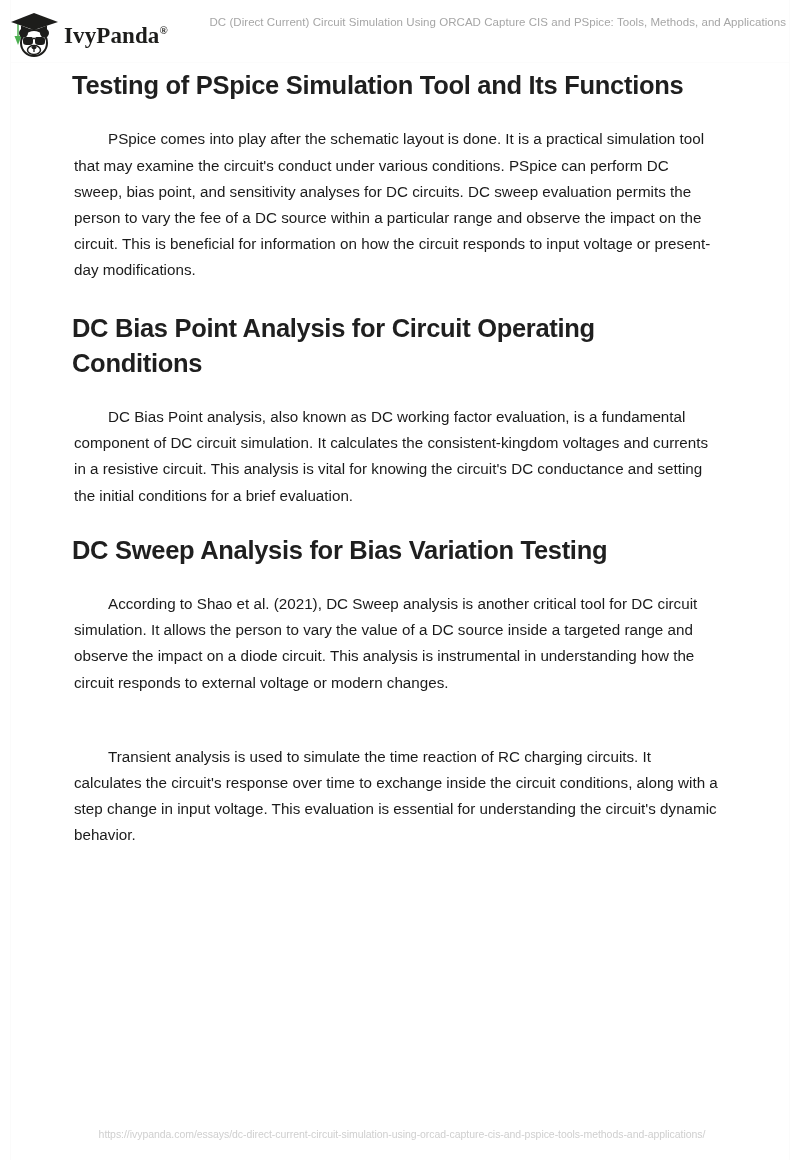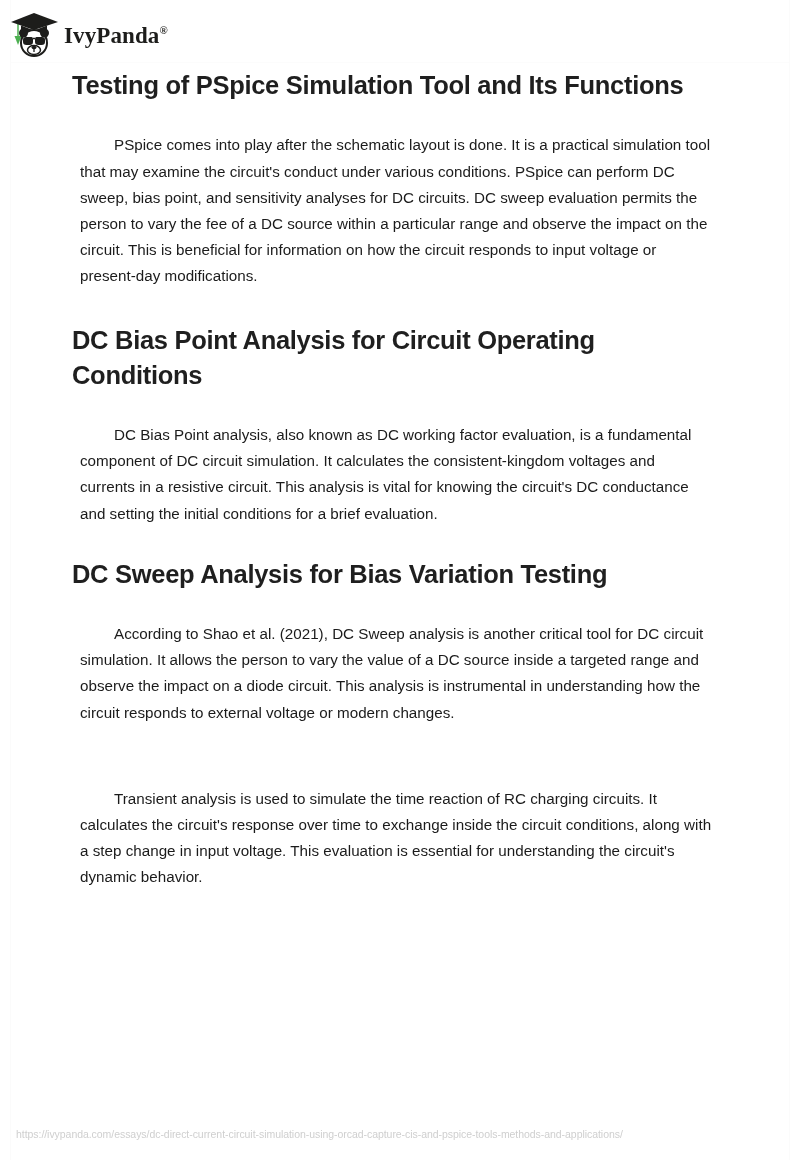--- a/index.html
+++ b/index.html
@@ -104,42 +104,42 @@
     line-height: 1.35;
     color: #1f1f1f;
     margin: 0;
     letter-spacing: -0.3px;
   }
   p.body-text {
     font-family: "Liberation Sans", sans-serif;
     font-size: 15.2px;
     line-height: 1.72;
     color: #1b1b1b;
-    margin: 8px;
+    margin: 2px;
     text-indent: 34px;
     letter-spacing: 0.01px;
   }
   .sp-after-h { height: 22px; }
   .sp-after-p { height: 26px; }
   .sp-after-p-sm { height: 22px; }
 
   
   .footer {
     position: absolute;
     left: 0;
     right: 0;
     bottom: 0;
     height: 48px;
   }
   .footer-url {
     position: absolute;
-    left: 16px;
+    left: 4px;
     right: 0;
     top: 16px;
-    text-align: left;
+    text-align: center;
     font-size: 10.5px;
     color: #cfcfcf;
     letter-spacing: -0.05px;
     white-space: nowrap;
     font-family: "Liberation Sans", sans-serif;
   }
 </style>
 </head>
 <body>
 
@@ -168,20 +168,21 @@
         <path d="M54 54 Q54 50 57 50 L68 50 Q74 50 74 55 L74 60 Q74 66 67 66 L61 66 Q54 66 54 60 Z" fill="#1d1d1b"></path>
         <path d="M50 53 L54 53" stroke="#1d1d1b" stroke-width="3"></path>
 
         <ellipse cx="52" cy="76" rx="13" ry="9" fill="#ffffff" stroke="#1d1d1b" stroke-width="3"></ellipse>
         <ellipse cx="52" cy="71" rx="5" ry="3.4" fill="#1d1d1b"></ellipse>
         <path d="M52 73 L52 80" stroke="#1d1d1b" stroke-width="2.6"></path>
       </svg>
       <span class="brand-name"><span>IvyPanda</span><span class="reg">®</span></span>
     </div>
 
+    <div class="doc-title">DC (Direct Current) Circuit Simulation Using ORCAD Capture CIS and PSpice: Tools, Methods, and Applications</div>
   </div>
 
   <div class="header-rule"></div>
 
   <div class="content">
 
     <h2 class="section-heading">Testing of PSpice Simulation Tool and Its Functions</h2>
     <div class="sp-after-h"></div>
     <p class="body-text">PSpice comes into play after the schematic layout is done. It is a practical simulation tool that may examine the circuit's conduct under various conditions. PSpice can perform DC sweep, bias point, and sensitivity analyses for DC circuits. DC sweep evaluation permits the person to vary the fee of a DC source within a particular range and observe the impact on the circuit. This is beneficial for information on how the circuit responds to input voltage or present-day modifications.</p>
 

